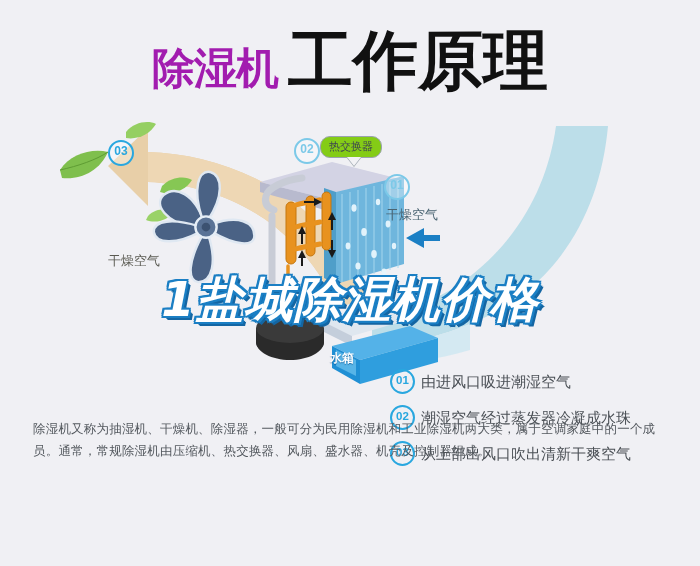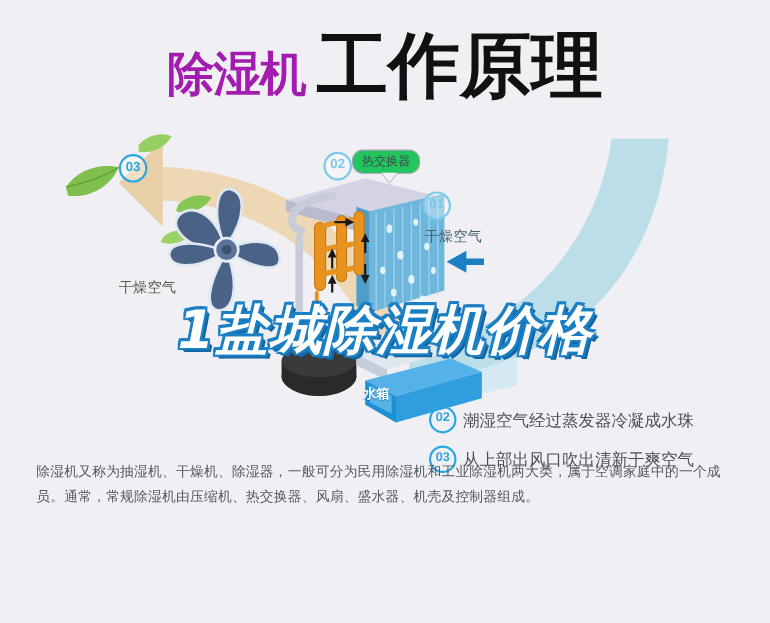--- a/index.html
+++ b/index.html
@@ -94,21 +94,21 @@
   .badge-01-wet { left: 384px; top: 56px; }
   .badge-02-hx  { left: 294px; top: 20px; }
 
   
   .callout {
     position: absolute;
     left: 320px; top: 18px;
     padding: 2px 8px 3px 8px;
     border: 1.5px solid #9aa3ad;
     border-radius: 10px;
-    background: #22c55e;
+    background: #84cc16;
     font-size: 11px;
     color: #3f4750;
     white-space: nowrap;
     font-family: "DejaVu Sans", sans-serif;
   }
   .callout:after {
     content: "";
     position: absolute;
     left: 26px; bottom: -9px;
     width: 0; height: 0;
@@ -324,20 +324,23 @@
     <div class="badge badge-lite badge-01-wet">01</div>
     <div class="lbl lbl-wet">干燥空气</div>
 
     <div class="badge badge-lite badge-02-hx">02</div>
     <div class="callout">热交换器</div>
 
     <div class="tank-label">水箱</div>
 
     <div class="legend">
       <div class="legend-row">
+        <span class="legend-num">01</span><span class="legend-text">由进风口吸进潮湿空气</span>
+      </div>
+      <div class="legend-row">
         <span class="legend-num">02</span><span class="legend-text">潮湿空气经过蒸发器冷凝成水珠</span>
       </div>
       <div class="legend-row">
         <span class="legend-num">03</span><span class="legend-text">从上部出风口吹出清新干爽空气</span>
       </div>
     </div>
   </div>
 
   <div class="watermark">1盐城除湿机价格</div>
 

